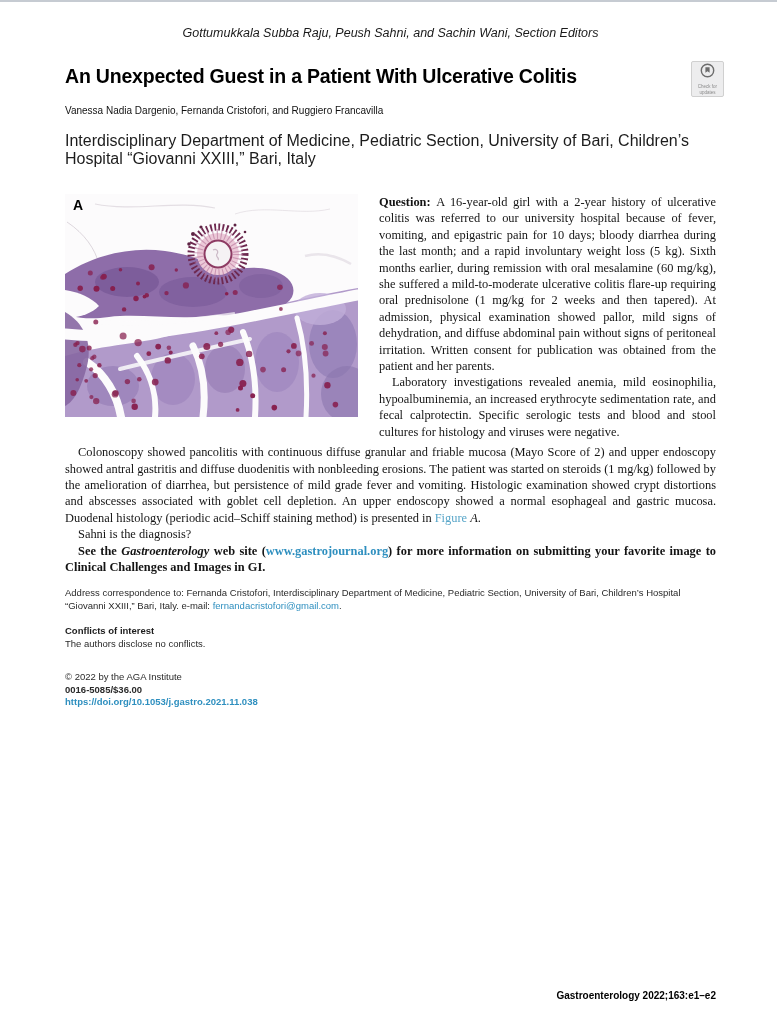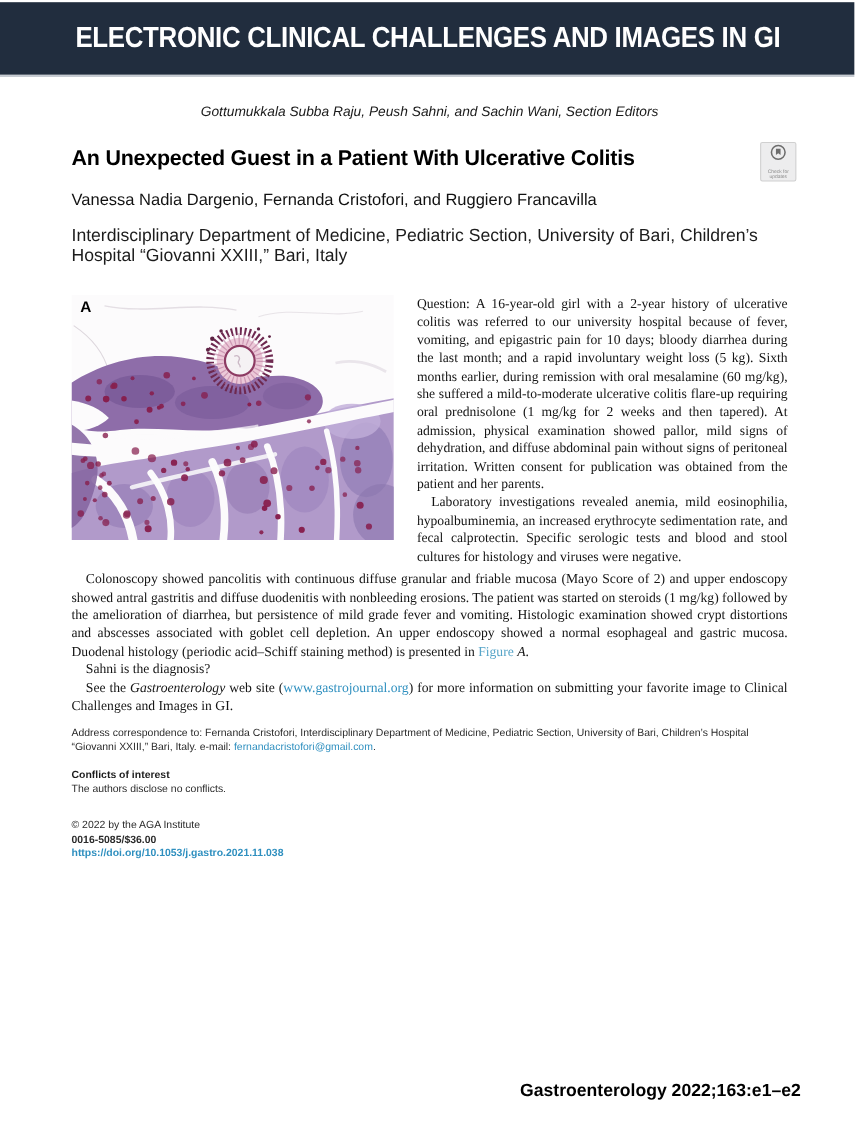--- a/index.html
+++ b/index.html
@@ -17,56 +17,53 @@
   .banner-title{color:#ffffff;font-size:24px;font-weight:700;letter-spacing:-0.3px;transform:scale(0.98,1.1);white-space:nowrap;}
   .banner-rule{height:2px;background:var(--rule);}
 
   .editors{margin:24px 61px 0 65px;text-align:center;font-style:italic;font-size:12.5px;color:#1a1a1a;}
 
   .title-row{position:relative;margin:25px 61px 0 65px;}
   .article-title{font-size:19.5px;font-weight:700;letter-spacing:-0.2px;color:#000;padding-right:80px;}
   .badge{position:absolute;top:-4px;right:-8px;width:33px;height:36px;background:#ededee;border:1px solid #d0d0d0;border-radius:2px;display:flex;flex-direction:column;align-items:center;justify-content:center;gap:2px;cursor:pointer;}
   .cm-tx{font-size:4.5px;color:#8a8a8a;text-align:center;line-height:1.2;width:28px;}
 
-  .authors{margin:17px 61px 0 65px;font-size:15px;color:#111;}
+  .authors{margin:17px 61px 0 65px;font-size:10px;color:#111;}
   .affil{margin:16px 61px 0 65px;font-size:16px;color:#1c1c1c;}
 
   .content{display:flex;margin:26px 61px 0 65px;gap:21px;align-items:flex-start;}
   .figure{position:relative;flex:none;width:293px;height:223px;}
   .figure svg{display:block;width:293px;height:223px;}
   .fig-label{position:absolute;left:8px;top:3px;font-size:14px;font-weight:700;color:#000;}
 
   .serif{font-family:"Liberation Serif",serif;font-size:12.4px;line-height:16.4px;text-align:justify;color:#141414;}
   .coltext{flex:1;min-width:0;}
   .para{margin:0;}
   .indent{text-indent:13px;}
   .fullpara{margin:4px 61px 0 65px;}
   .tight{margin-top:0;}
 
-  .sb{font-weight:400;}
+  .sb{font-weight:700;}
   .si{font-style:italic;}
   .sa{color:var(--link);}
   .sf{color:var(--fig-link);}
 
   .smallprint{margin:12px 61px 0 65px;font-size:9.5px;line-height:12.5px;color:#2a2a2a;}
   .sp-head{font-weight:700;font-size:9.5px;color:#1c1c1c;}
   .sp-gap{margin-top:13px;}
   .imprint{margin-top:21px;font-weight:400;}
   .doi-link{color:var(--link);font-weight:700;cursor:pointer;}
 
-  .page-footer{position:absolute;right:49px;bottom:23px;font-size:16px;font-weight:700;color:#000;margin-left:37px;}
+  .page-footer{position:absolute;right:61px;bottom:23px;font-size:10px;font-weight:700;color:#000;margin-left:37px;}
 </style>
 </head>
 <body>
 
 <div class="page">
 
-  <header class="banner">
-    <div class="banner-title">ELECTRONIC CLINICAL CHALLENGES AND IMAGES IN GI</div>
-  </header>
   <div class="banner-rule"></div>
 
   <div class="editors">Gottumukkala Subba Raju, Peush Sahni, and Sachin Wani, Section Editors</div>
 
   <div class="title-row">
     <h2 class="article-title">An Unexpected Guest in a Patient With Ulcerative Colitis</h2>
     <div class="badge">
       <span>
         <svg width="15" height="15" viewBox="0 0 15 15">
           <circle cx="7.5" cy="7.5" r="6.2" fill="none" stroke="#6d6d6d" stroke-width="1.4"></circle>

